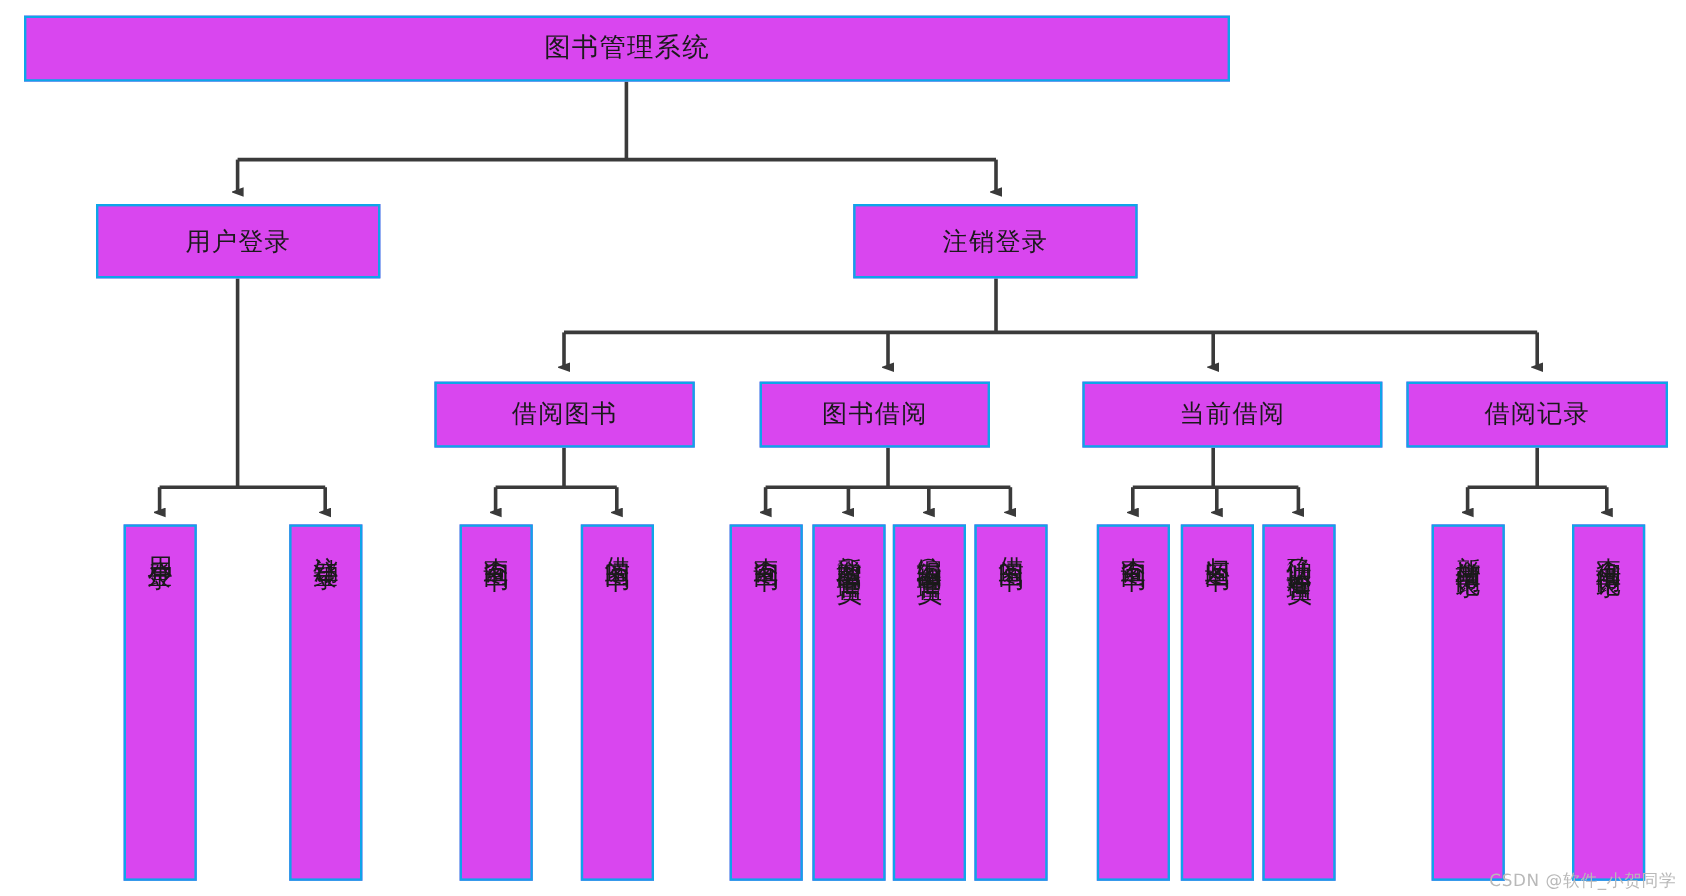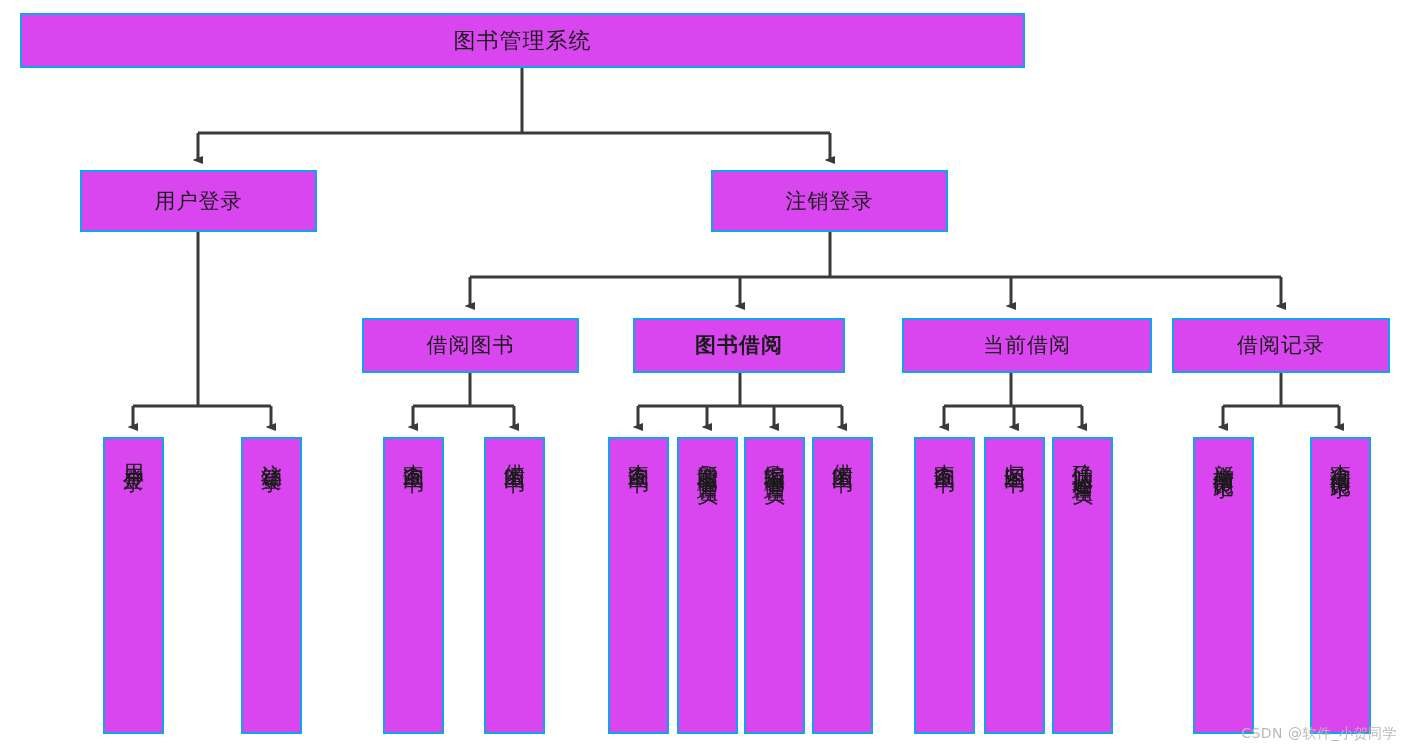--- a/index.html
+++ b/index.html
@@ -143,21 +143,21 @@
   <div class="node horizontal" style="left:80px; top:170px; width:237px; height:62px;">
     <span class="node-label">用户登录</span>
   </div>
   <div class="node horizontal" style="left:711px; top:170px; width:237px; height:62px;">
     <span class="node-label">注销登录</span>
   </div>
 
   <div class="node horizontal" style="left:362px; top:318px; width:217px; height:55px;">
     <span class="node-label">借阅图书</span>
   </div>
-  <div class="node horizontal" style="left:633px; top:318px; width:212px; height:55px;font-weight:bold;">
+  <div class="node horizontal" style="left:633px; top:318px; width:192px; height:55px;">
     <span class="node-label">图书借阅</span>
   </div>
   <div class="node horizontal" style="left:902px; top:318px; width:250px; height:55px;">
     <span class="node-label">当前借阅</span>
   </div>
   <div class="node horizontal" style="left:1172px; top:318px; width:218px; height:55px;">
     <span class="node-label">借阅记录</span>
   </div>
 
   <div class="node vertical" style="left:103px; top:437px; width:61px; height:297px;">

